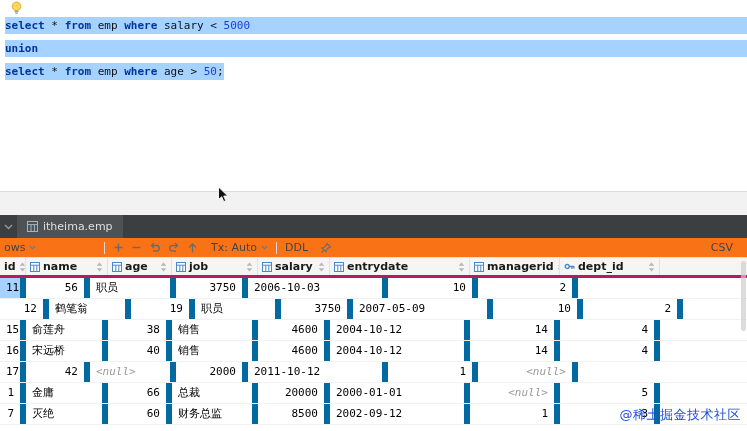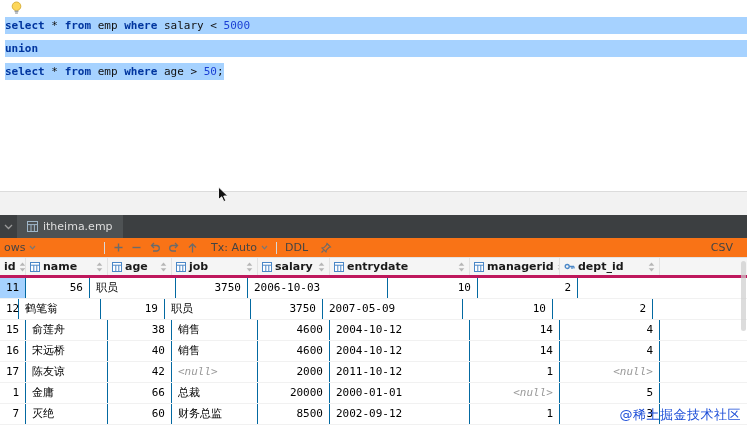--- a/index.html
+++ b/index.html
@@ -46,21 +46,21 @@
                border-bottom:3px solid #be185d;display:flex;font-size:11px;color:#1a1a1a}
   .hcell{display:flex;align-items:center;gap:3px;padding:0 4px;border-right:1px solid #e2e2e2;
          overflow:hidden;flex:0 0 auto}
   .hcell .cicon{display:flex;line-height:0}
   .hlabel{font-weight:bold;white-space:nowrap}
   .hsort{margin-left:auto;display:flex;line-height:0}
   .hfill{flex:1 1 auto;border-right:none}
   .grid-body{position:absolute;left:0;top:278px;width:100%}
   .grow{display:flex;height:21px;border-bottom:1px solid #f1f1f1;background:#fff}
   .cell{flex:0 0 auto;font-family:"DejaVu Sans Mono",monospace;font-size:11px;line-height:20px;
-        padding:0 6px;border-right:1px solid #0369a1;overflow:hidden;white-space:nowrap;color:#000}
+        padding:0 6px;border-right:6px solid #0369a1;overflow:hidden;white-space:nowrap;color:#000}
   .cell.num{text-align:right}
   .cell.null{color:#999;font-style:italic}
   .cell.selcell{background:#a6d2ff}
   .vscroll{position:absolute;right:1px;top:261px;width:5px;height:70px;background:#cdcdcd;
            border-radius:3px;opacity:.7}
 
   .watermark{position:absolute;right:6px;bottom:7px;font-size:13px;color:#1d4ed8;letter-spacing:.5px}
 </style>
 </head>
 <body>
@@ -303,21 +303,21 @@
       <div class="grow">
         <div class="cell num selcell" style="width: 26px;">11</div>
         <div class="cell num" style="width: 64px;">56</div>
         <div class="cell" style="width: 86px;">职员</div>
         <div class="cell num" style="width: 72px;">3750</div>
         <div class="cell" style="width: 140px;">2006-10-03</div>
         <div class="cell num" style="width: 90px;">10</div>
         <div class="cell num" style="width: 100px;">2</div>
       </div>
       <div class="grow">
-        <div class="cell num" style="width: 19px;">12</div>
+        <div class="cell num" style="width: 49px;">12</div>
         <div class="cell" style="width: 82px;">鹤笔翁</div>
         <div class="cell num" style="width: 64px;">19</div>
         <div class="cell" style="width: 86px;">职员</div>
         <div class="cell num" style="width: 72px;">3750</div>
         <div class="cell" style="width: 140px;">2007-05-09</div>
         <div class="cell num" style="width: 90px;">10</div>
         <div class="cell num" style="width: 100px;">2</div>
       </div>
       <div class="grow">
         <div class="cell num" style="width: 26px;">15</div>
@@ -334,21 +334,20 @@
         <div class="cell" style="width: 82px;">宋远桥</div>
         <div class="cell num" style="width: 64px;">40</div>
         <div class="cell" style="width: 86px;">销售</div>
         <div class="cell num" style="width: 72px;">4600</div>
         <div class="cell" style="width: 140px;">2004-10-12</div>
         <div class="cell num" style="width: 90px;">14</div>
         <div class="cell num" style="width: 100px;">4</div>
       </div>
       <div class="grow">
         <div class="cell num" style="width: 26px;">17</div>
-        <div class="cell" style="width: 82px;">陈友谅</div>
         <div class="cell num" style="width: 64px;">42</div>
         <div class="cell null" style="width: 86px;">&lt;null&gt;</div>
         <div class="cell num" style="width: 72px;">2000</div>
         <div class="cell" style="width: 140px;">2011-10-12</div>
         <div class="cell num" style="width: 90px;">1</div>
         <div class="cell num null" style="width: 100px;">&lt;null&gt;</div>
       </div>
       <div class="grow">
         <div class="cell num" style="width: 26px;">1</div>
         <div class="cell" style="width: 82px;">金庸</div>

